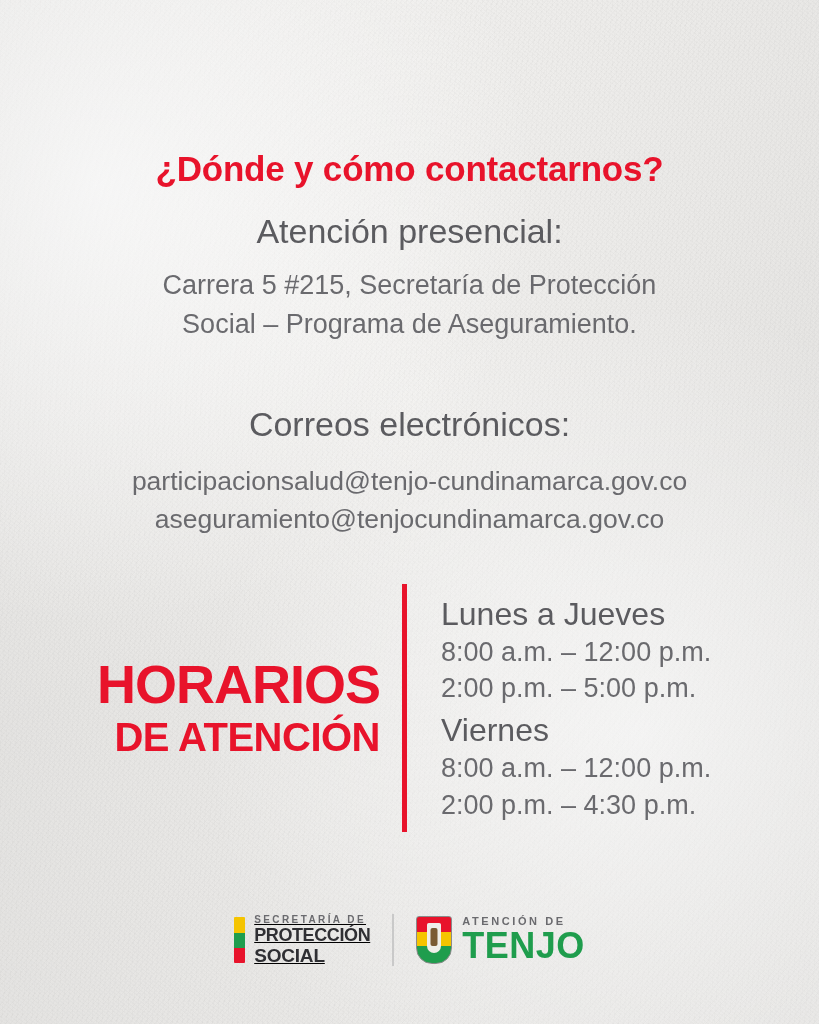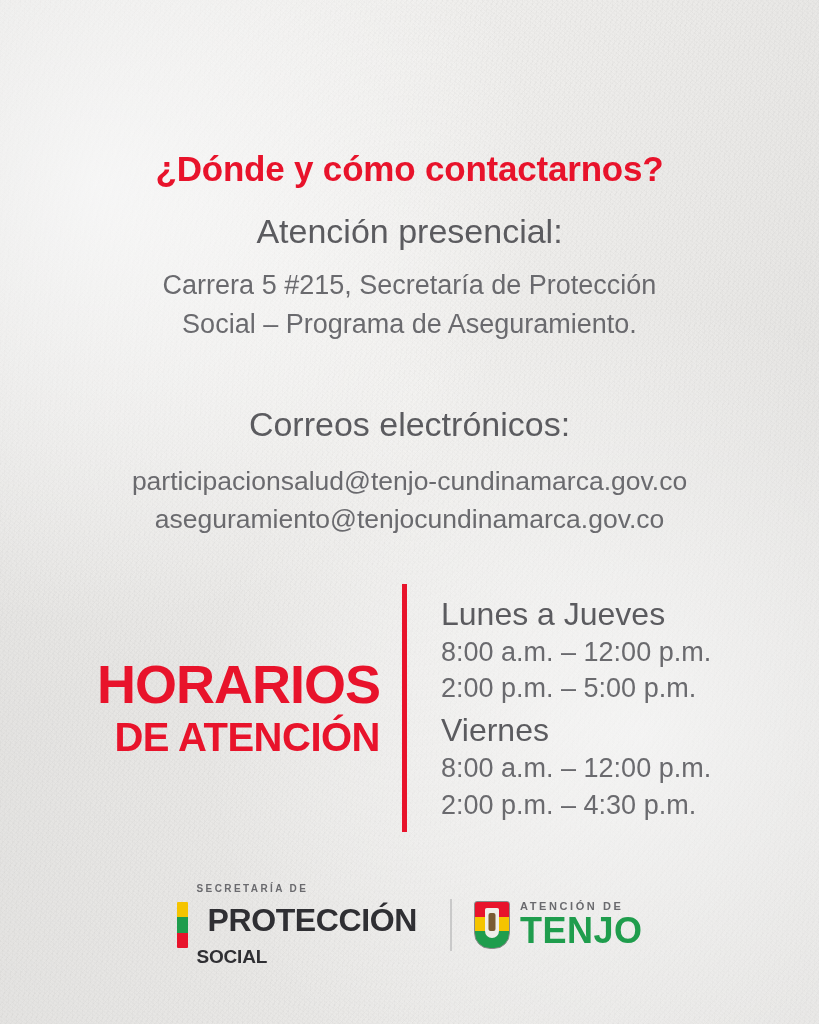--- a/index.html
+++ b/index.html
@@ -159,20 +159,21 @@
     bottom: 58px;
     display: flex;
     align-items: center;
     justify-content: center;
     gap: 0px;
   }
   .logo-proteccion {
     display: flex;
     align-items: center;
     gap: 9px;
+    text-decoration: underline;
   }
   .flag-bars {
     display: flex;
     flex-direction: column;
     width: 11px;
     height: 46px;
     border-radius: 1px;
     overflow: hidden;
   }
   .flag-bars span { display: block; width: 100%; }
@@ -183,24 +184,24 @@
   .prot-text { line-height: 1; }
   .prot-kicker {
     color: #6a6a6e;
     font-size: 10px;
     font-weight: bold;
     letter-spacing: 2.4px;
     margin: 0 0 2px 0;
   }
   .prot-main {
     color: #2f2f33;
-    font-size: 32px;
+    font-size: 18px;
     font-weight: bold;
     letter-spacing: -0.4px;
-    margin: 11px;
+    margin: 0;
     line-height: 0.98;
   }
   .prot-second {
     color: #2f2f33;
     font-size: 19px;
     font-weight: bold;
     letter-spacing: -0.2px;
     margin: 1px 0 0 0;
     line-height: 1;
   }

